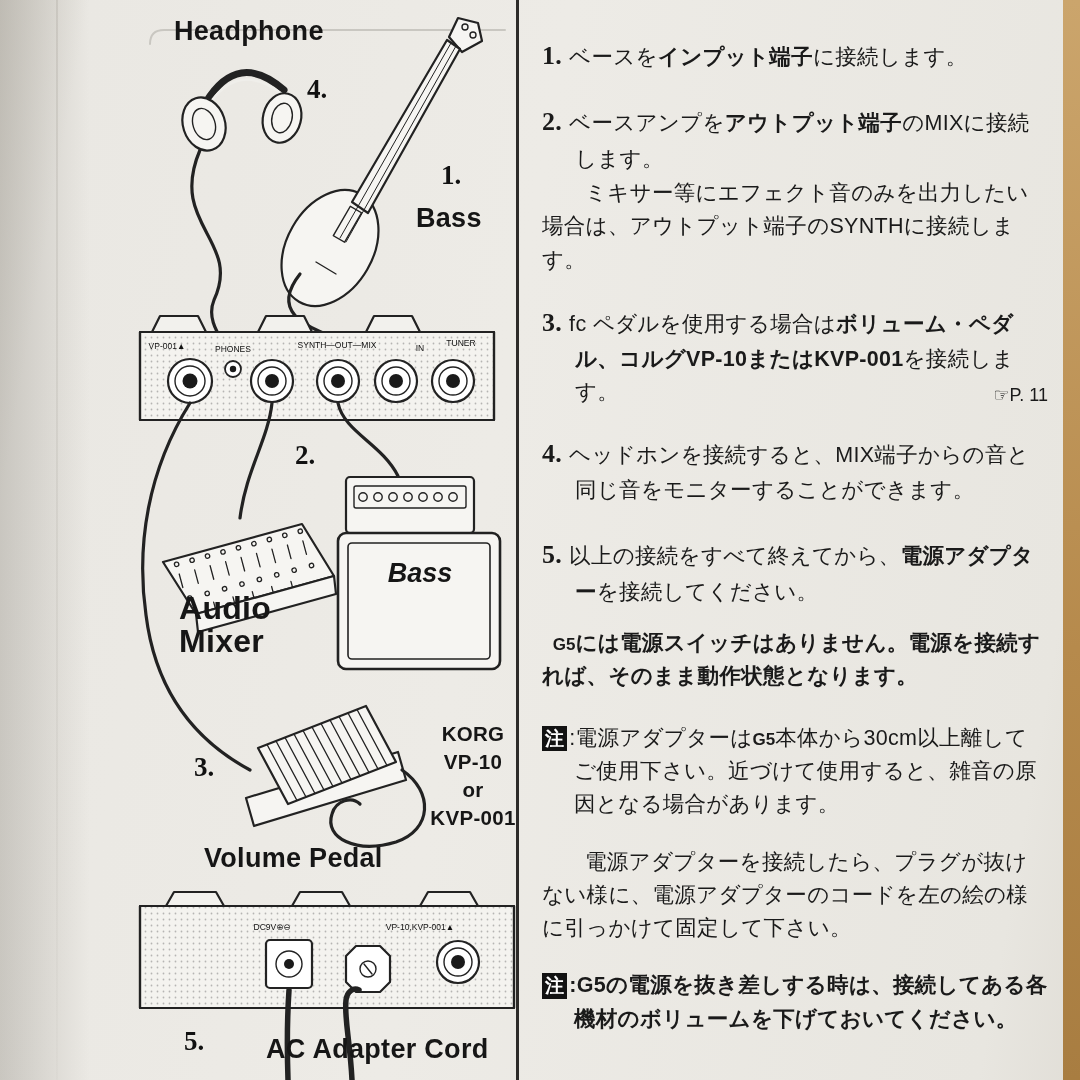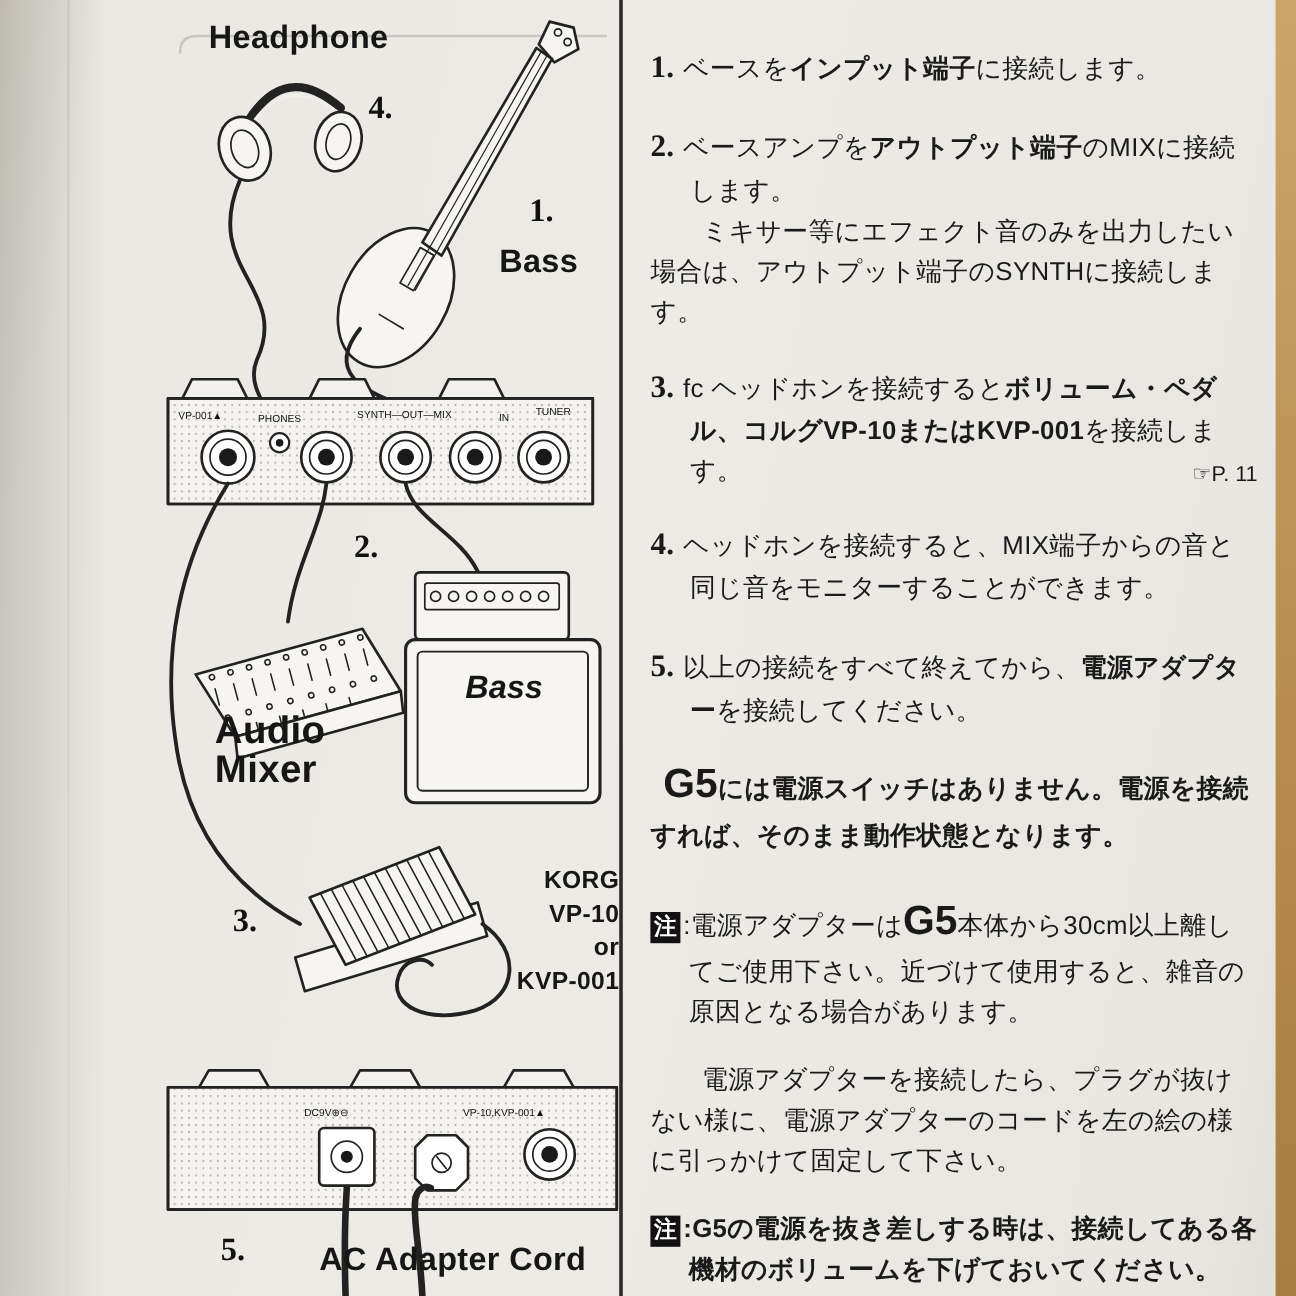--- a/index.html
+++ b/index.html
@@ -10,36 +10,36 @@
   .page-shade-left{position:absolute;left:0;top:0;width:90px;height:100%;
     background:linear-gradient(90deg,rgba(115,110,100,.28),rgba(115,110,100,0));pointer-events:none}
   .crease{position:absolute;left:56px;top:0;width:2px;height:100%;
     background:linear-gradient(180deg,rgba(140,135,125,.20),rgba(140,135,125,.04));pointer-events:none}
   .edge-right{position:absolute;right:0;top:0;width:17px;height:100%;
     background:linear-gradient(180deg,#cba56c,#b68a4c 60%,#a87d41)}
   .divider{position:absolute;left:516px;top:0;width:3px;height:1080px;background:#2d2b29}
 
   
   .dlabel{position:absolute;font-weight:bold;font-size:27px;letter-spacing:.3px;color:#161616}
-  .dlabel.small{font-size:20.5px;line-height:28px;text-align:right}
+  .dlabel.small{font-size:20.5px;line-height:28px;text-align:center}
   .dlabel.block{line-height:33px}
   .dnum{position:absolute;font-family:"Liberation Serif","DejaVu Serif",serif;font-weight:bold;font-size:27px;color:#111}
   .amp-label{position:absolute;left:352px;top:556px;width:136px;text-align:center;
     font-style:italic;font-weight:bold;font-size:27px;line-height:35px;color:#161616}
 
   
   .col{position:absolute;left:542px;top:36px;width:506px;font-size:21.5px;line-height:1.55;
     letter-spacing:.3px;color:#1a1a1a}
   .item{padding-left:33px;text-indent:-33px}
   .num{font-family:"Liberation Serif","DejaVu Serif",serif;font-weight:bold;font-size:26px;padding-right:7px}
   .b{font-weight:bold}
   .sub{text-indent:2em}
   .ref{float:right;font-size:18px;letter-spacing:0;margin-top:6px}
   .g5para{font-weight:bold;text-indent:.5em}
-  .g5big{font-weight:bold;font-size:34px;letter-spacing:0}
+  .g5big{font-weight:bold;font-size:17px;letter-spacing:0}
   .note{padding-left:32px;text-indent:-32px}
   .note-badge{display:inline-block;background:#121212;color:#fff;font-size:19px;line-height:1.25;
     padding:1px 3px;margin-right:2px;font-weight:bold;text-indent:0}
   .bold-note{font-weight:bold}
   .mb26{margin-bottom:26px}.mb6{margin-bottom:1px}.mb24{margin-bottom:24px}
   .mb28{margin-bottom:28px}.mb30{margin-bottom:18px}
 
   svg .thin{stroke-width:1.4}
   svg text{font-family:"Liberation Sans","DejaVu Sans",sans-serif}
 </style>
@@ -234,39 +234,40 @@
   <div class="amp-label">
     <div>Bass</div>
   </div>
   <div class="dnum" style="left:194px;top:752px">3.</div>
   <div class="dlabel small" style="left:430px;top:720px;width:86px">
     <div>KORG</div>
     <div>VP-10</div>
     <div>or</div>
     <div>KVP-001</div>
   </div>
+  <div class="dlabel" style="left:204px;top:843px">Volume Pedal</div>
   <div class="dnum" style="left:184px;top:1026px">5.</div>
   <div class="dlabel" style="left:266px;top:1034px">AC Adapter Cord</div>
 
   <div class="divider"></div>
   <div class="edge-right"></div>
 
   <div class="col">
 
     <div class="item mb26">
       <span class="num">1.</span><span>ベースを</span><span class="b">インプット端子</span><span>に接続します。</span>
     </div>
 
     <div class="item mb6">
       <span class="num">2.</span><span>ベースアンプを</span><span class="b">アウトプット端子</span><span>のMIXに接続します。</span>
     </div>
     <div class="sub mb26">ミキサー等にエフェクト音のみを出力したい場合は、アウトプット端子のSYNTHに接続します。</div>
 
     <div class="item mb24">
-      <span class="num">3.</span><span>fc ヘッドホンを接続すると</span><span class="b">ボリューム・ペダル、コルグVP-10またはKVP-001</span><span>を接続します。</span><span class="ref">☞P. 11</span>
+      <span class="num">3.</span><span>fc ペダルを使用する場合は</span><span class="b">ボリューム・ペダル、コルグVP-10またはKVP-001</span><span>を接続します。</span><span class="ref">☞P. 11</span>
     </div>
 
     <div class="item mb28">
       <span class="num">4.</span><span>ヘッドホンを接続すると、MIX端子からの音と同じ音をモニターすることができます。</span>
     </div>
 
     <div class="item mb30">
       <span class="num">5.</span><span>以上の接続をすべて終えてから、</span><span class="b">電源アダプター</span><span>を接続してください。</span>
     </div>
 

